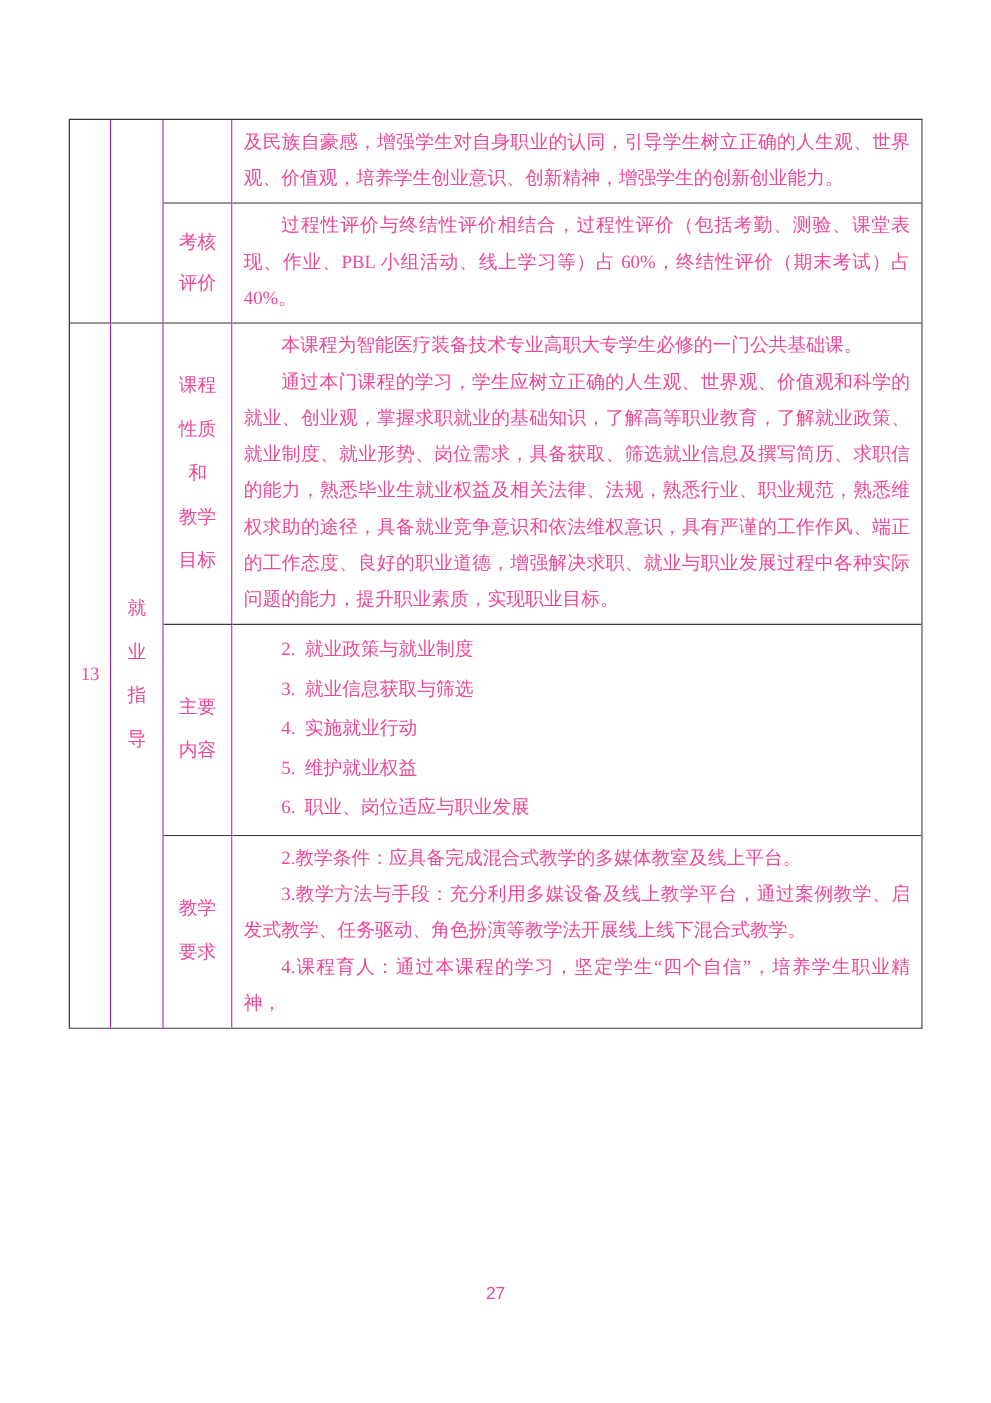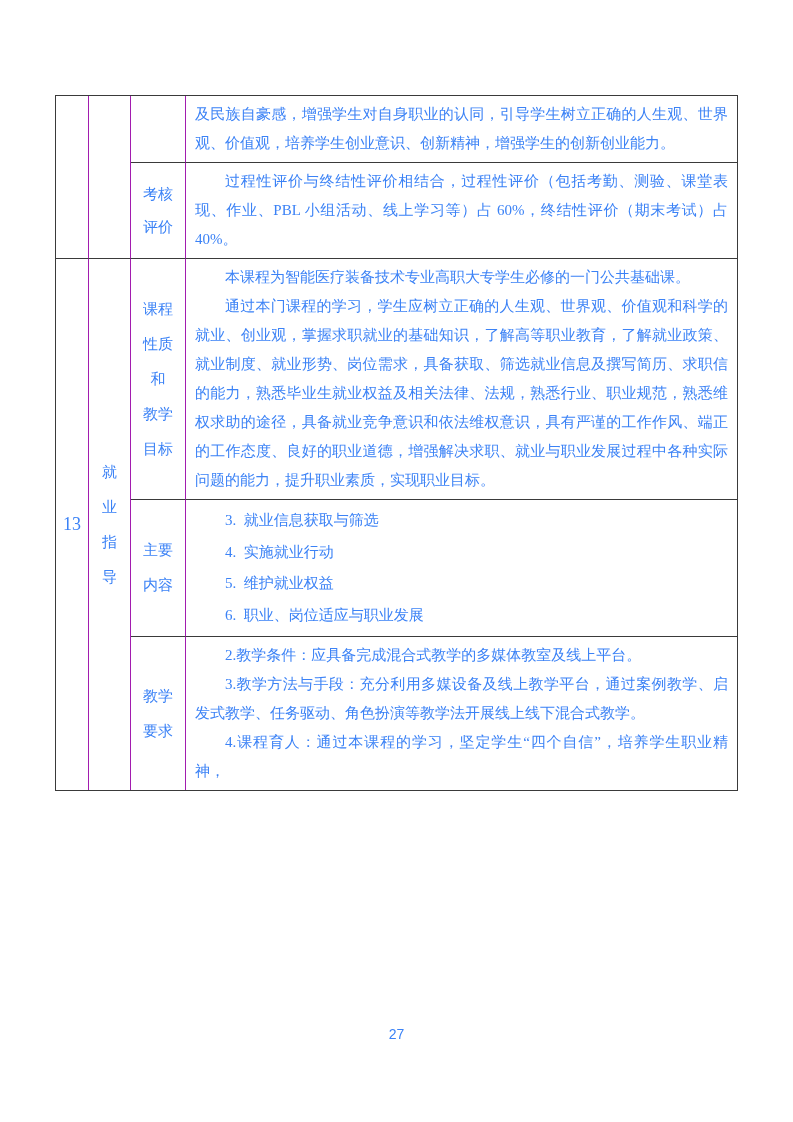--- a/index.html
+++ b/index.html
@@ -3,21 +3,21 @@
 <meta charset="utf-8">
 <style>
   * { margin: 0; padding: 0; box-sizing: border-box; }
   html, body { background: #ffffff; }
   .page {
     position: relative;
     width: 793px;
     height: 1122px;
     background: #ffffff;
     font-family: "Liberation Serif", "DejaVu Serif", serif;
-    color: #3b82f6;
+    color: #ec4899;
     overflow: hidden;
   }
   .doc-table {
     position: absolute;
     left: 55px;
     top: 95px;
     width: 683px;
     border: 1px solid #3a3a3a;
     display: grid;
     grid-template-columns: 33px 42px 55px 1fr;
@@ -54,21 +54,21 @@
     text-align: center;
     font-size: 15px;
     line-height: 33px;
     white-space: pre-line;
   }
   .vhead { line-height: 35px; }
   .num-cell {
     display: flex;
     align-items: center;
     justify-content: center;
-    font-size: 18px;
+    font-size: 15px;
   }
 
   .scell-head { grid-column: 1; }
   .scell-content { grid-column: 2; }
   .sr1 { grid-row: 1; }
   .sr2 { grid-row: 2; }
   .sr3 { grid-row: 3; }
 
   .list-pad { padding: 5px 9px 5px 9px; }
   .list-item {
@@ -118,20 +118,21 @@
 教学
 目标</div>
       <div class="cell scell-content sr1 bb content">
         <p class="para">本课程为智能医疗装备技术专业高职大专学生必修的一门公共基础课。</p>
         <p class="para">通过本门课程的学习，学生应树立正确的人生观、世界观、价值观和科学的就业、创业观，掌握求职就业的基础知识，了解高等职业教育，了解就业政策、就业制度、就业形势、岗位需求，具备获取、筛选就业信息及撰写简历、求职信的能力，熟悉毕业生就业权益及相关法律、法规，熟悉行业、职业规范，熟悉维权求助的途径，具备就业竞争意识和依法维权意识，具有严谨的工作作风、端正的工作态度、良好的职业道德，增强解决求职、就业与职业发展过程中各种实际问题的能力，提升职业素质，实现职业目标。</p>
       </div>
 
       <div class="cell scell-head sr2 br bb header-cell vhead">主要
 内容</div>
       <div class="cell scell-content sr2 bb list-pad">
+        <p class="list-item">2.  就业政策与就业制度</p>
         <p class="list-item">3.  就业信息获取与筛选</p>
         <p class="list-item">4.  实施就业行动</p>
         <p class="list-item">5.  维护就业权益</p>
         <p class="list-item">6.  职业、岗位适应与职业发展</p>
       </div>
 
       <div class="cell scell-head sr3 br header-cell vhead">教学
 要求</div>
       <div class="cell scell-content sr3 content">
         <p class="para">2.教学条件：应具备完成混合式教学的多媒体教室及线上平台。</p>

